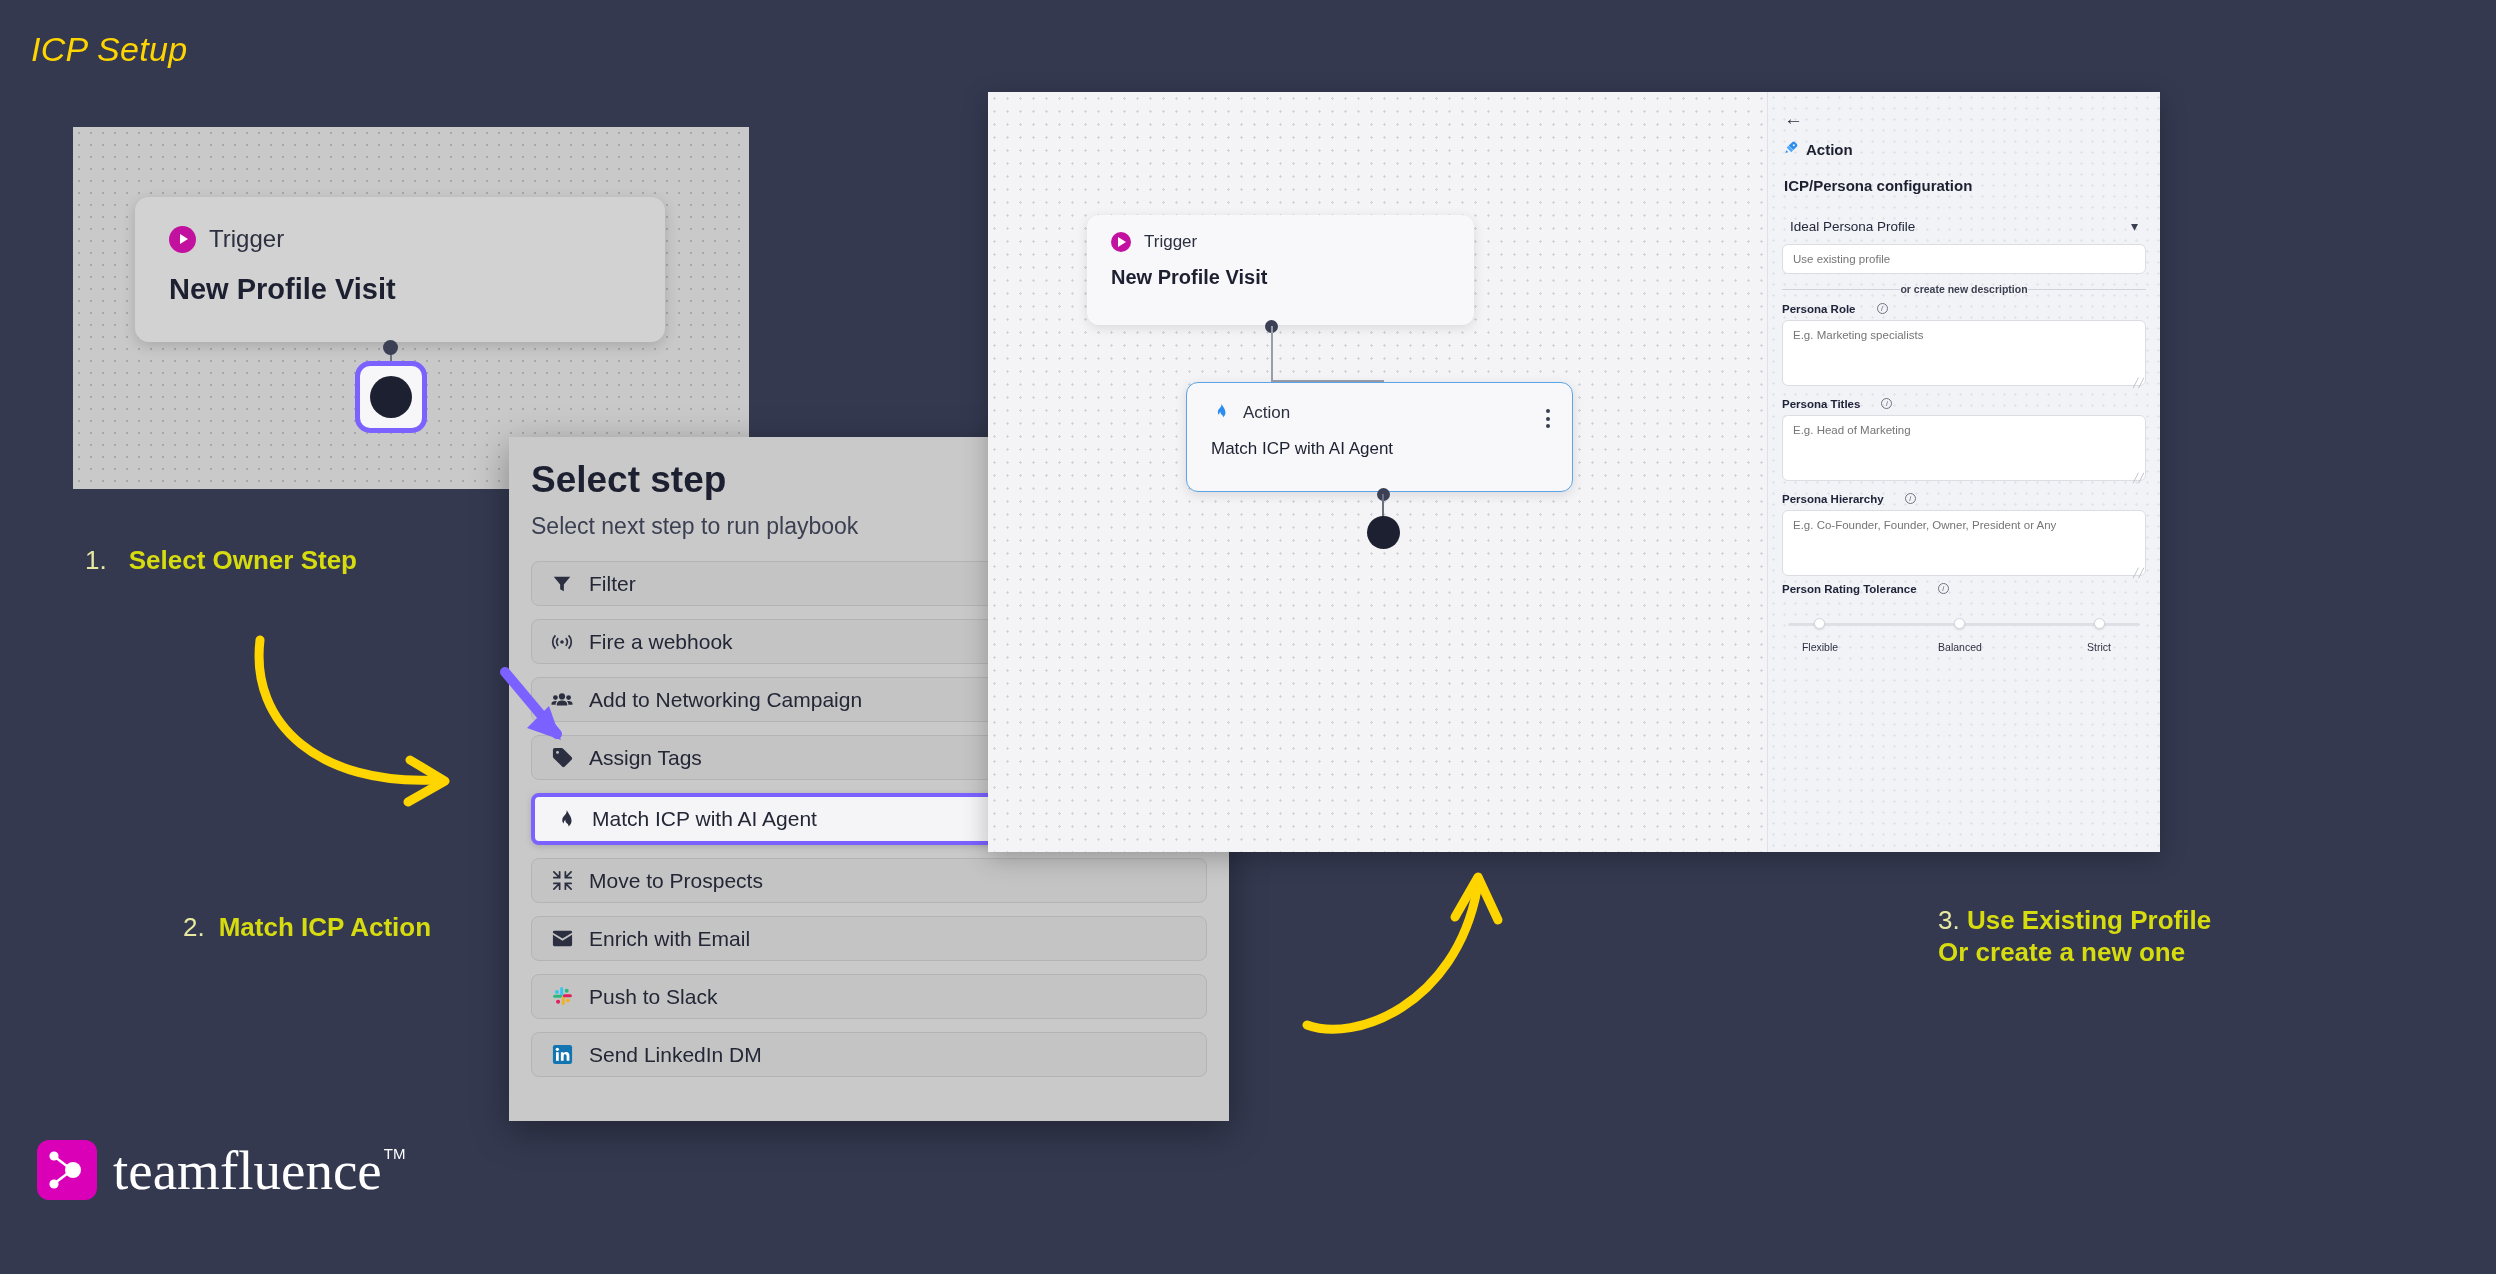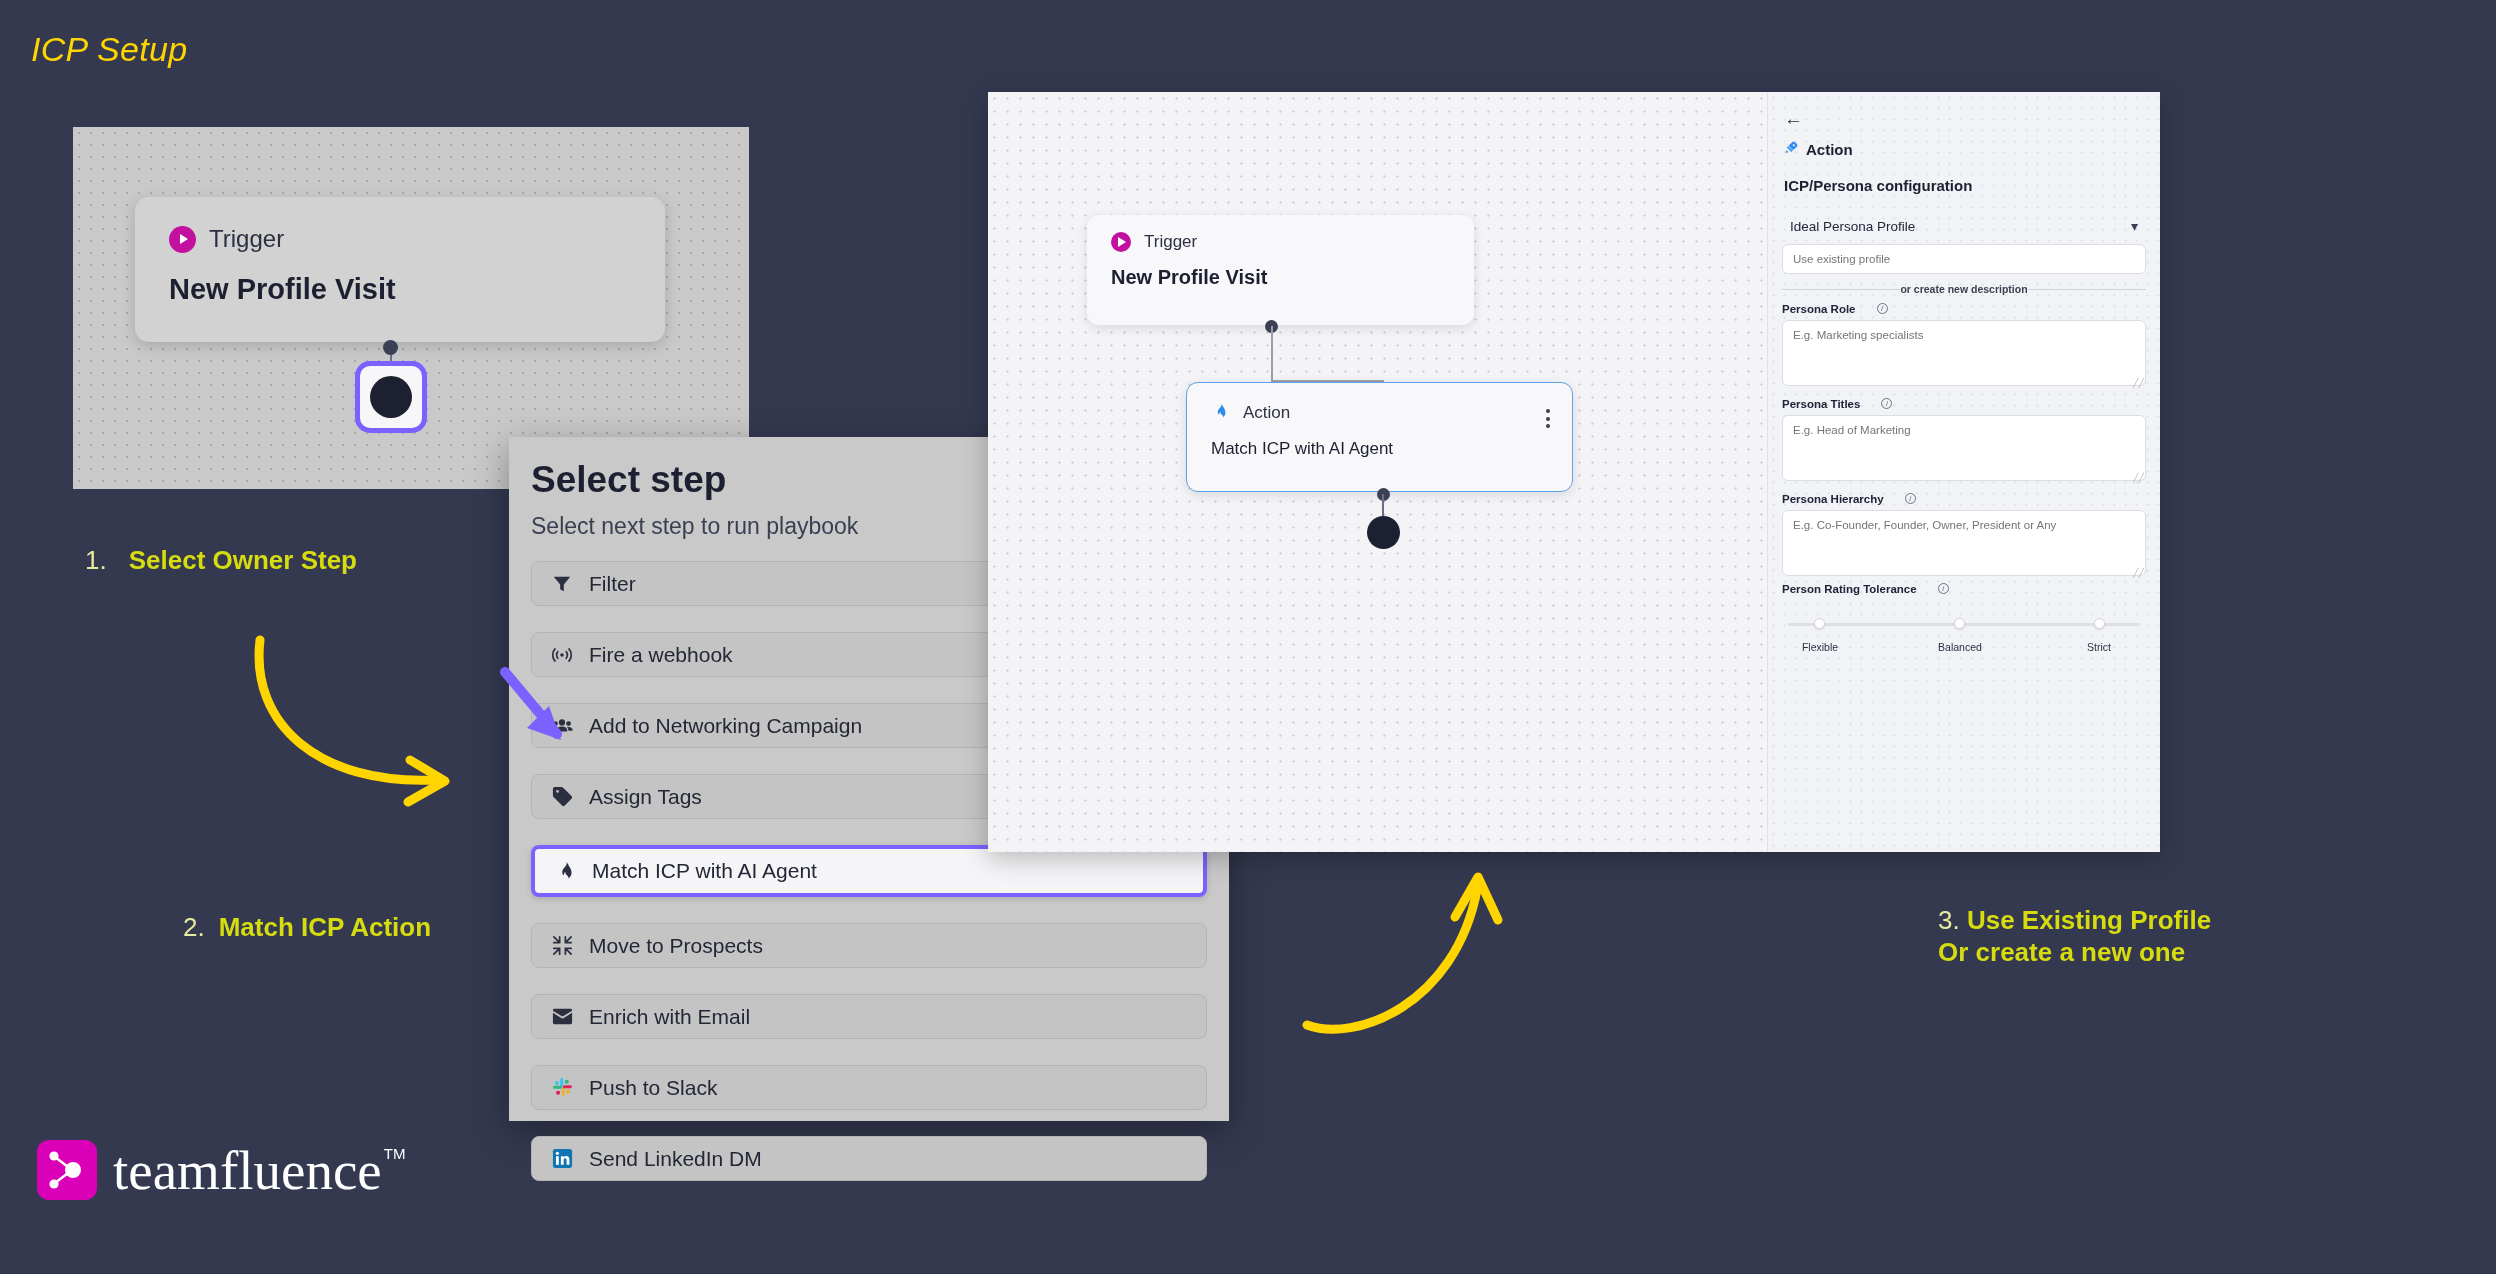--- a/index.html
+++ b/index.html
@@ -72,21 +72,21 @@
   
   #select-step {
     position:absolute; left:509px; top:437px; width:720px; height:684px;
     background:#c9c9c9; box-shadow:0 10px 34px rgba(0,0,0,.35);
   }
   #ss-head { padding:22px 22px 0 22px; }
   #ss-title { font-size:37px; font-weight:bold; color:#1d2030; }
   #ss-sub { font-size:23px; color:#3a3f52; margin-top:12px; }
   #ss-list { margin-top:21px; padding:0 22px 20px 22px; }
   .ss-row {
-    height:45px; margin-bottom:26px; background:#c4c4c4;
+    height:45px; margin-bottom:13px; background:#c4c4c4;
     border:1px solid #b4b4b4; border-radius:8px;
     display:flex; align-items:center; gap:14px; padding:0 17px;
     position:relative;
   }
   .ss-row.sel {
     background:#f5f5f7; border:4px solid #7B61FF; height:52px;
     box-shadow:0 2px 6px rgba(0,0,0,.15);
   }
   .ss-label { font-size:21px; color:#232736; white-space:nowrap; }
   .ss-ico { width:26px; height:26px; flex:0 0 auto; display:flex; align-items:center; justify-content:center; }

